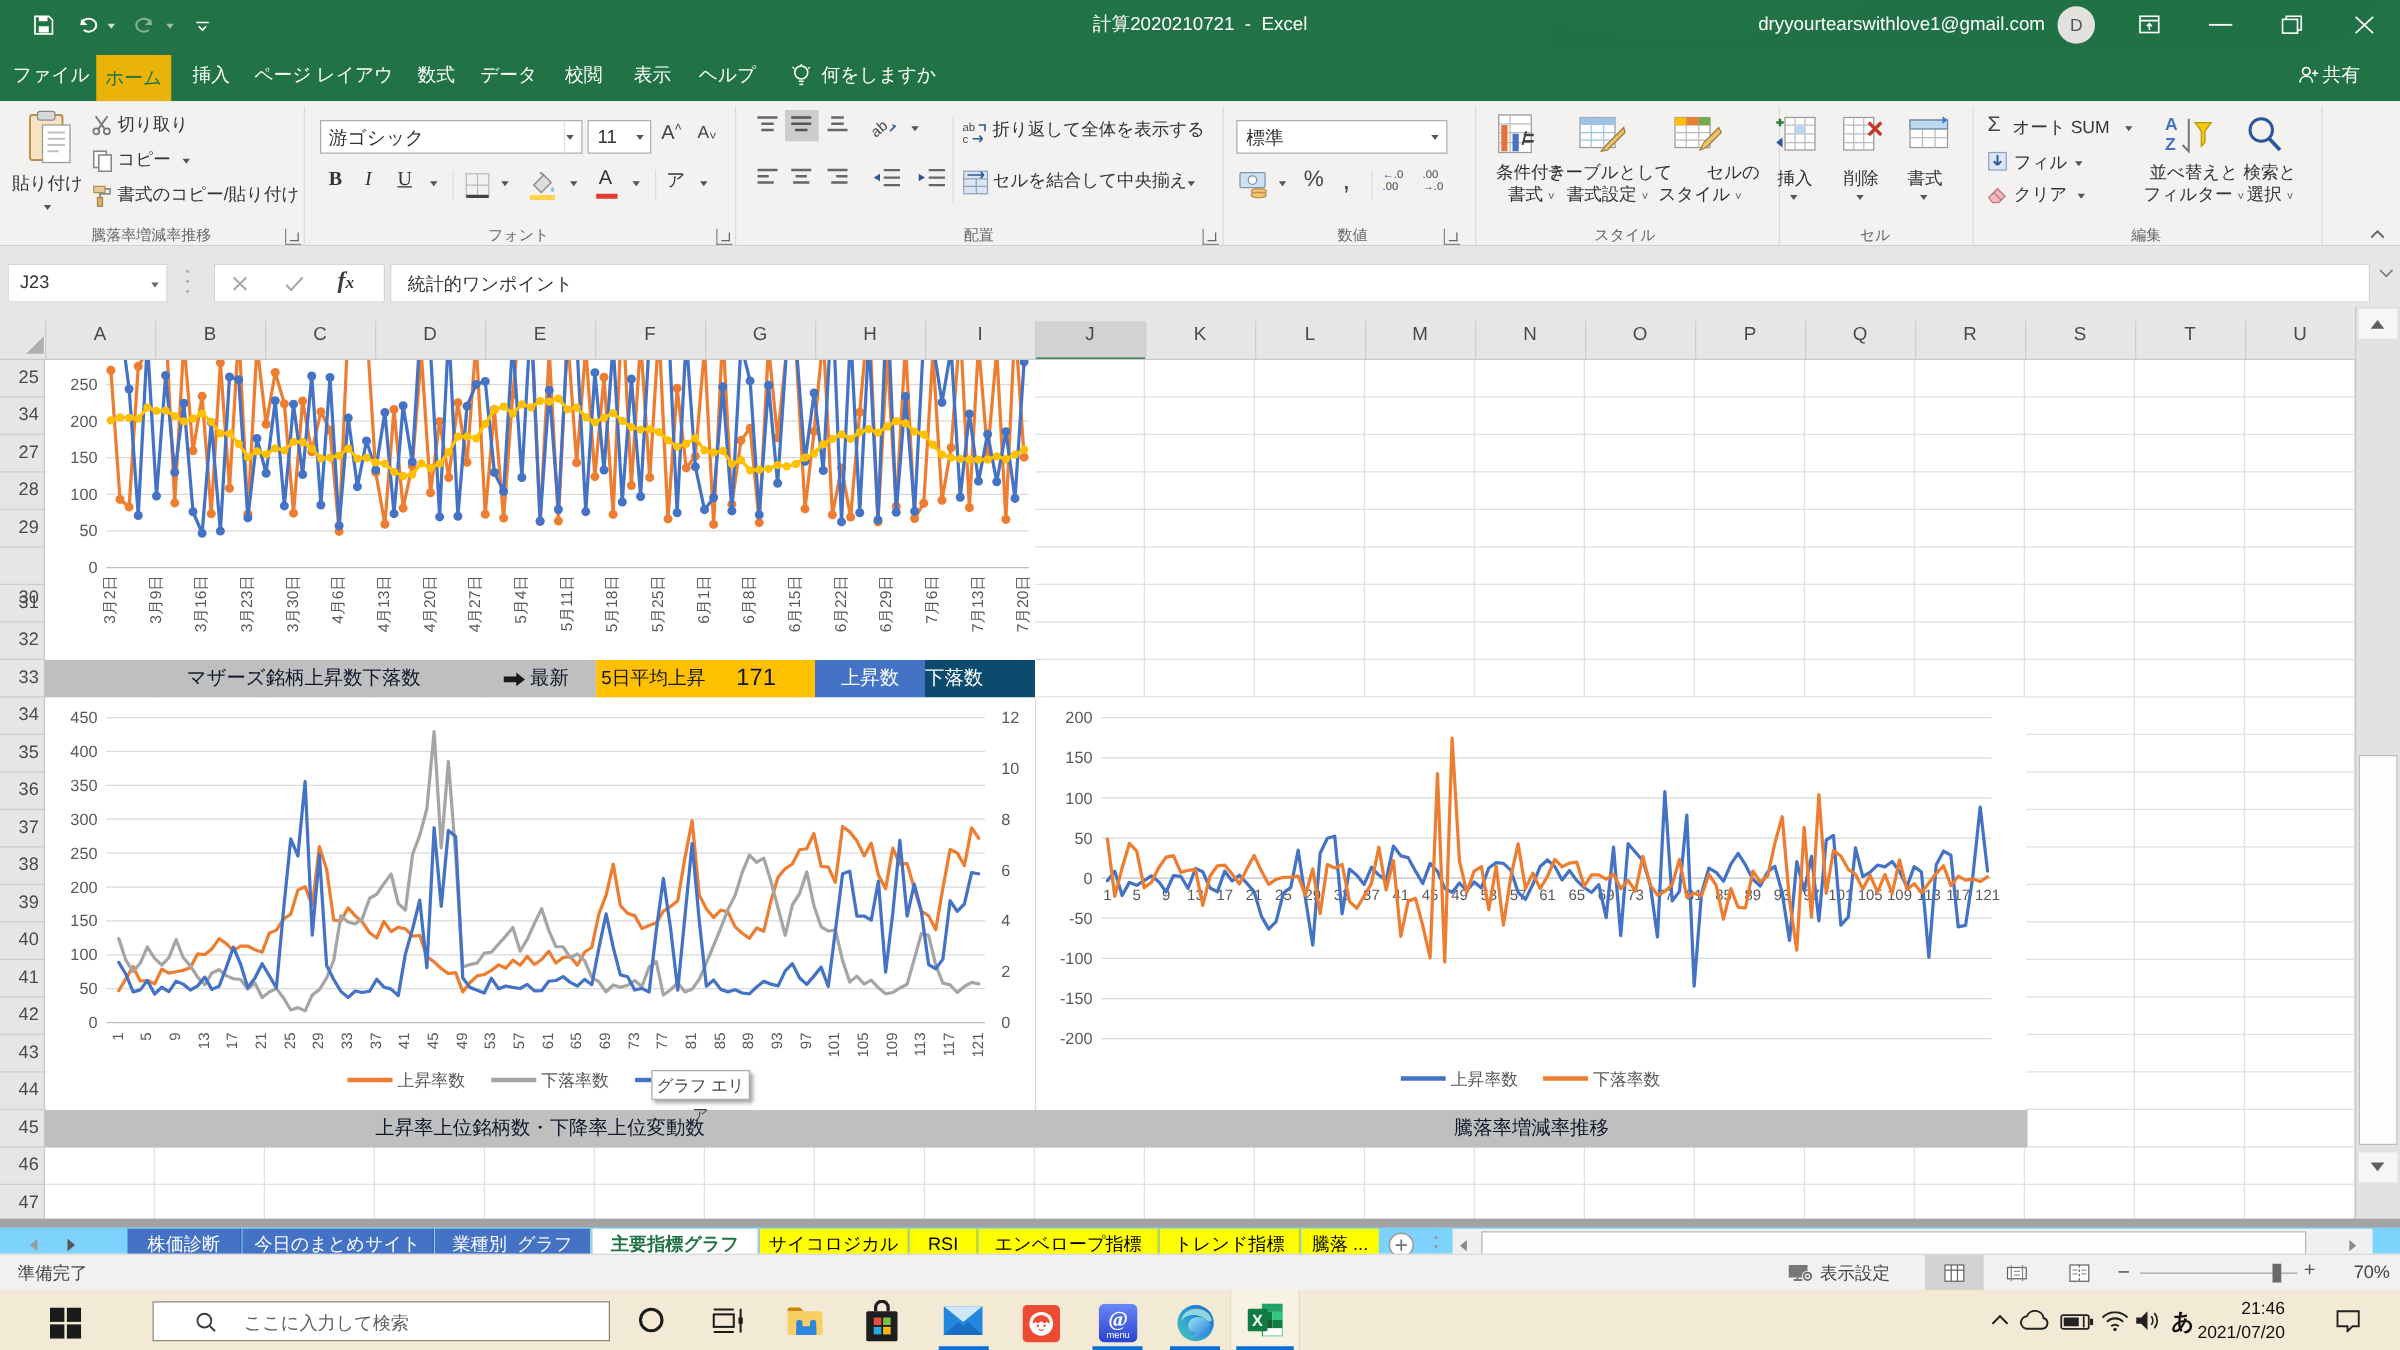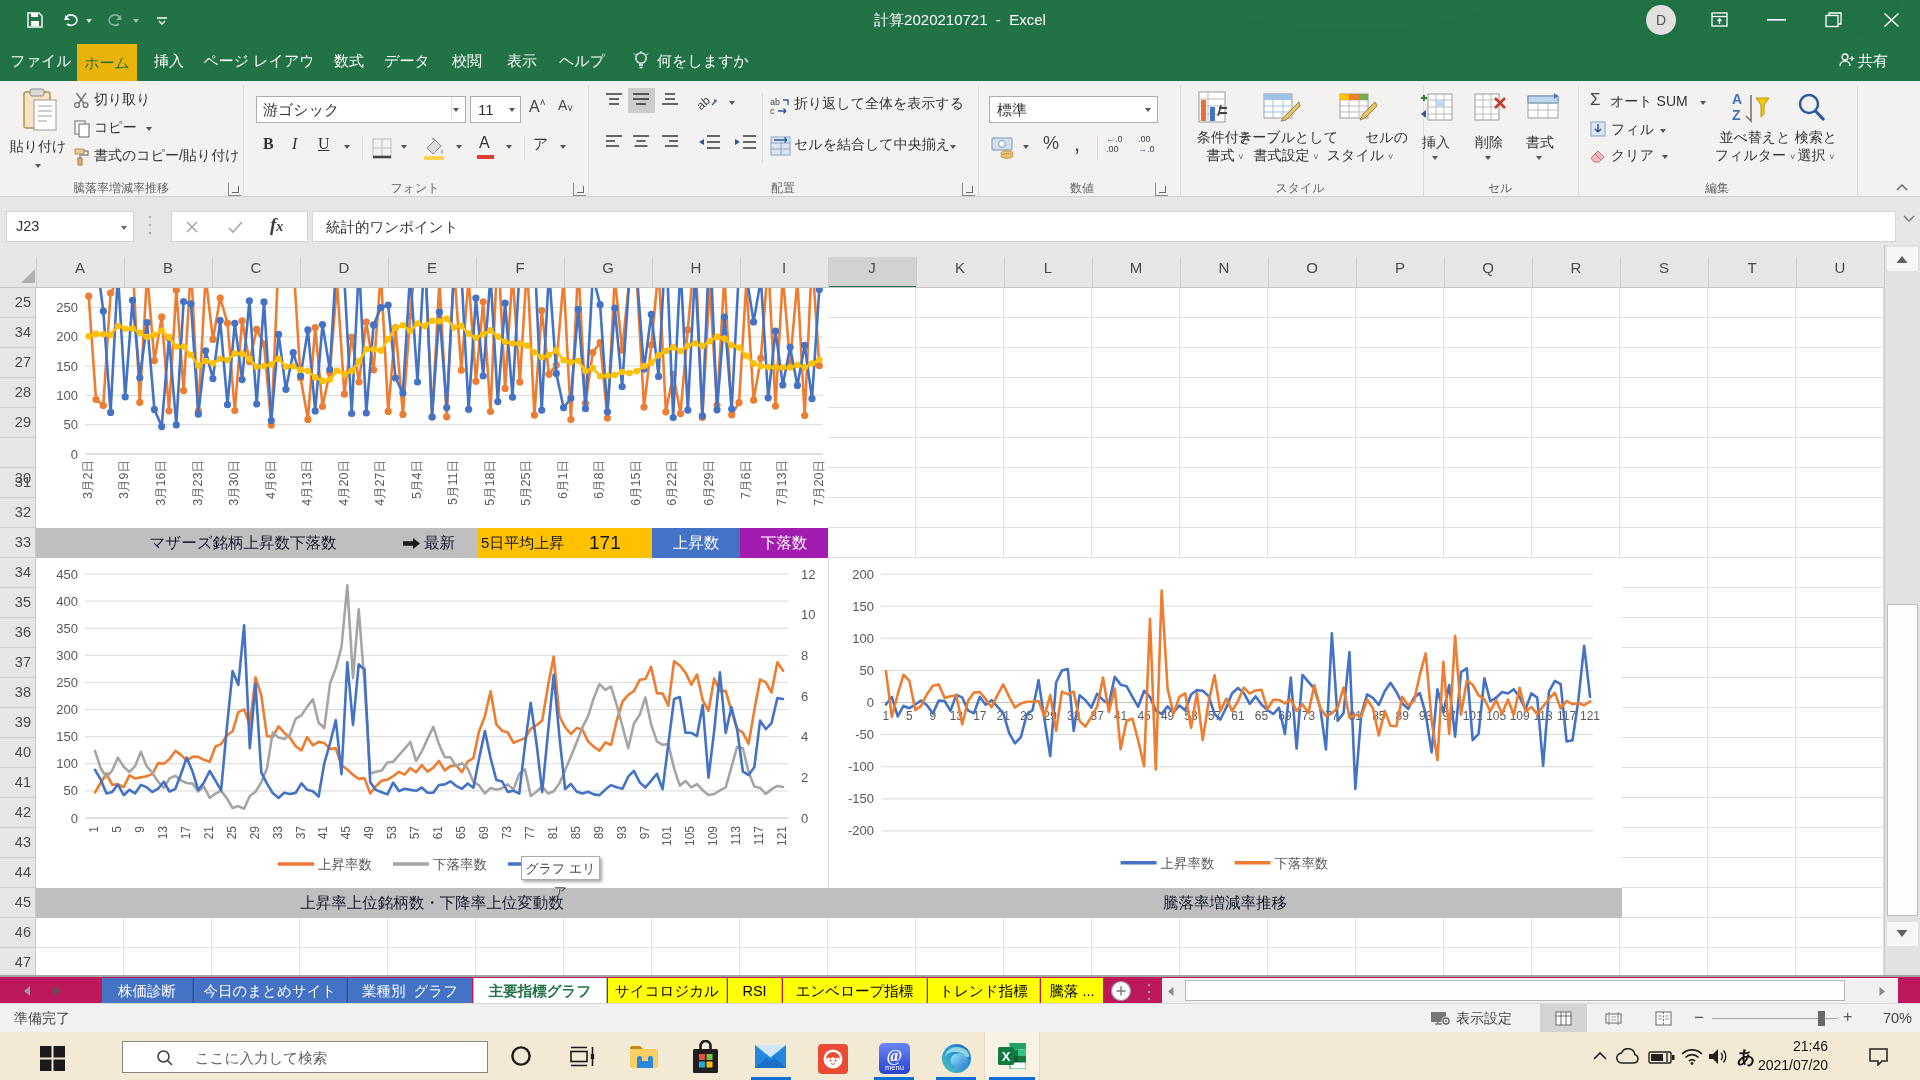--- a/index.html
+++ b/index.html
@@ -13,21 +13,21 @@
 .caret{position:absolute;width:0;height:0;border-left:3.5px solid transparent;border-right:3.5px solid transparent;border-top:4px solid #555}
 .launcher{position:absolute;width:13px;height:13px;border-left:1px solid #888;border-bottom:1px solid #888}
 .launcher:after{content:"";position:absolute;right:2px;bottom:2px;width:6px;height:6px;border-right:1.6px solid #666;border-bottom:1.6px solid #666}
 .combo{position:absolute;background:#fff;border:1px solid #adadad}
 .fbar{left:0;top:197px;width:1920px;height:48px;background:#e6e6e6}
 .fbox{position:absolute;top:14px;height:31px;background:#fff;border:1px solid #d4d4d4}
 .hdr{background:#e6e6e6;position:absolute}
 .hdrtxt{position:absolute;font-size:15px;color:#4a4a4a}
 .gridline{position:absolute;background:#e0e0e0}
 .band{position:absolute;height:30px;line-height:30px;font-size:15.5px;color:#0f172a}
-.tabbar{left:0;top:975px;width:1920px;height:28px;background:#be185d;border-top:2px solid #a3a3a3}
+.tabbar{left:0;top:975px;width:1920px;height:28px;background:#7dd3fc;border-top:7px solid #a3a3a3}
 .sheettab{position:absolute;top:1px;height:26px;line-height:26px;font-size:14.5px;text-align:center}
 .statusbar{left:0;top:1003px;width:1920px;height:29px;background:#f1f1f1;border-top:1px solid #d8d8d8}
 .taskbar{left:0;top:1032px;width:1920px;height:48px;background:#f2ead4}
 .tseg{position:absolute;font-size:14px;color:#111}
 svg{display:block}
 </style></head><body>
 <div class="ab titlebar">
 <svg class="ab" style="left:0;top:0" width="1920" height="40">
       <defs>
         <radialGradient id="swirl" cx="50%" cy="50%">
@@ -51,20 +51,21 @@
 <div class="caret" style="left:86px;top:19px;border-top-color:#cfe3d8"></div>
 <svg class="ab" style="left:106px;top:12px;opacity:.45" width="18" height="16" viewBox="0 0 18 16">
       <path d="M15 8 a6 5.2 0 1 0 -2 4" fill="none" stroke="#fff" stroke-width="1.6"></path>
       <path d="M15 3v5h-5z" fill="#fff"></path>
     </svg>
 <div class="caret" style="left:133px;top:19px;border-top-color:#9fbfae"></div>
 <svg class="ab" style="left:155px;top:15px" width="14" height="12" viewBox="0 0 14 12">
       <path d="M2 3h10M4 6l3 3 3-3" stroke="#fff" stroke-width="1.3" fill="none"></path>
     </svg>
 <div class="ab" style="left:780px;top:0;width:360px;height:40px;line-height:40px;text-align:center;color:#fff;font-size:15px">計算2020210721&nbsp;&nbsp;-&nbsp;&nbsp;Excel</div>
+<div class="ab" style="left:1370px;top:0;width:266px;height:40px;line-height:40px;text-align:right;color:#fff;font-size:15px">dryyourtearswithlove1@gmail.com</div>
 <div class="ab" style="left:1646px;top:5px;width:30px;height:30px;border-radius:50%;background:#e3e1df;color:#555;text-align:center;line-height:30px;font-size:14px">D</div>
 <svg class="ab" style="left:1711px;top:12px" width="17" height="16" viewBox="0 0 17 16">
       <rect x="1" y="1" width="15" height="13" fill="none" stroke="#fff" stroke-width="1.3"></rect>
       <path d="M1 4.5h15" stroke="#fff" stroke-width="1.3"></path>
       <path d="M8.5 12V7M6.5 9l2-2 2 2" stroke="#fff" stroke-width="1.3" fill="none"></path>
     </svg>
 <svg class="ab" style="left:1767px;top:19px" width="19" height="2">
       <rect width="19" height="1.6" fill="#fff"></rect>
     </svg>
 <svg class="ab" style="left:1825px;top:12px" width="17" height="16" viewBox="0 0 17 16">
@@ -508,21 +509,21 @@
 <svg style="position:absolute;left:366px;top:9px" width="19" height="13" viewBox="0 0 19 13">
       <path d="M1 4.2h10V1l7 5.5-7 5.5V8.8H1z" fill="#1a1a1a"></path>
     </svg>
 <span style="position:absolute;left:388px">最新</span>
   </div>
 <div class="band" style="left:477px;top:528px;width:175px;background:#ffc000">
     <span style="position:absolute;left:4px;font-size:15px">5日平均上昇</span>
     <span style="position:absolute;left:112px;font-size:19px">171</span>
   </div>
 <div class="band" style="left:652px;top:528px;width:88px;background:#4472c4;color:#fff;text-align:center">上昇数</div>
-<div class="band" style="left:740px;top:528px;width:88px;background:#a21caf;color:#fff;text-align:center">下落数</div>
+<div class="band" style="left:740px;top:528px;width:88px;background:#0c4a6e;color:#fff;">下落数</div>
 <div class="band" style="left:36px;top:888px;width:1586px;background:#bfbfbf">
 <span style="position:absolute;left:0;width:792px;text-align:center">上昇率上位銘柄数・下降率上位変動数</span>
 <span style="position:absolute;left:792px;width:794px;text-align:center">騰落率増減率推移</span>
   </div>
 <div class="ab" style="left:521px;top:856px;width:79px;height:24px;background:#fff;border:1px solid #ababab;box-shadow:2px 2px 3px rgba(0,0,0,.35);font-size:13px;color:#444;text-align:center;line-height:23px;z-index:5">グラフ エリア</div>
 <svg width="791" height="240" viewBox="0 0 791 240" style="position:absolute;left:37px;top:288px;background:#fff">
     <line x1="48" y1="136.7" x2="786" y2="136.7" stroke="#d9d9d9" stroke-width="1"></line>
     <line x1="48" y1="107.4" x2="786" y2="107.4" stroke="#d9d9d9" stroke-width="1"></line>
     <line x1="48" y1="78.1" x2="786" y2="78.1" stroke="#d9d9d9" stroke-width="1"></line>
     <line x1="48" y1="48.9" x2="786" y2="48.9" stroke="#d9d9d9" stroke-width="1"></line>

